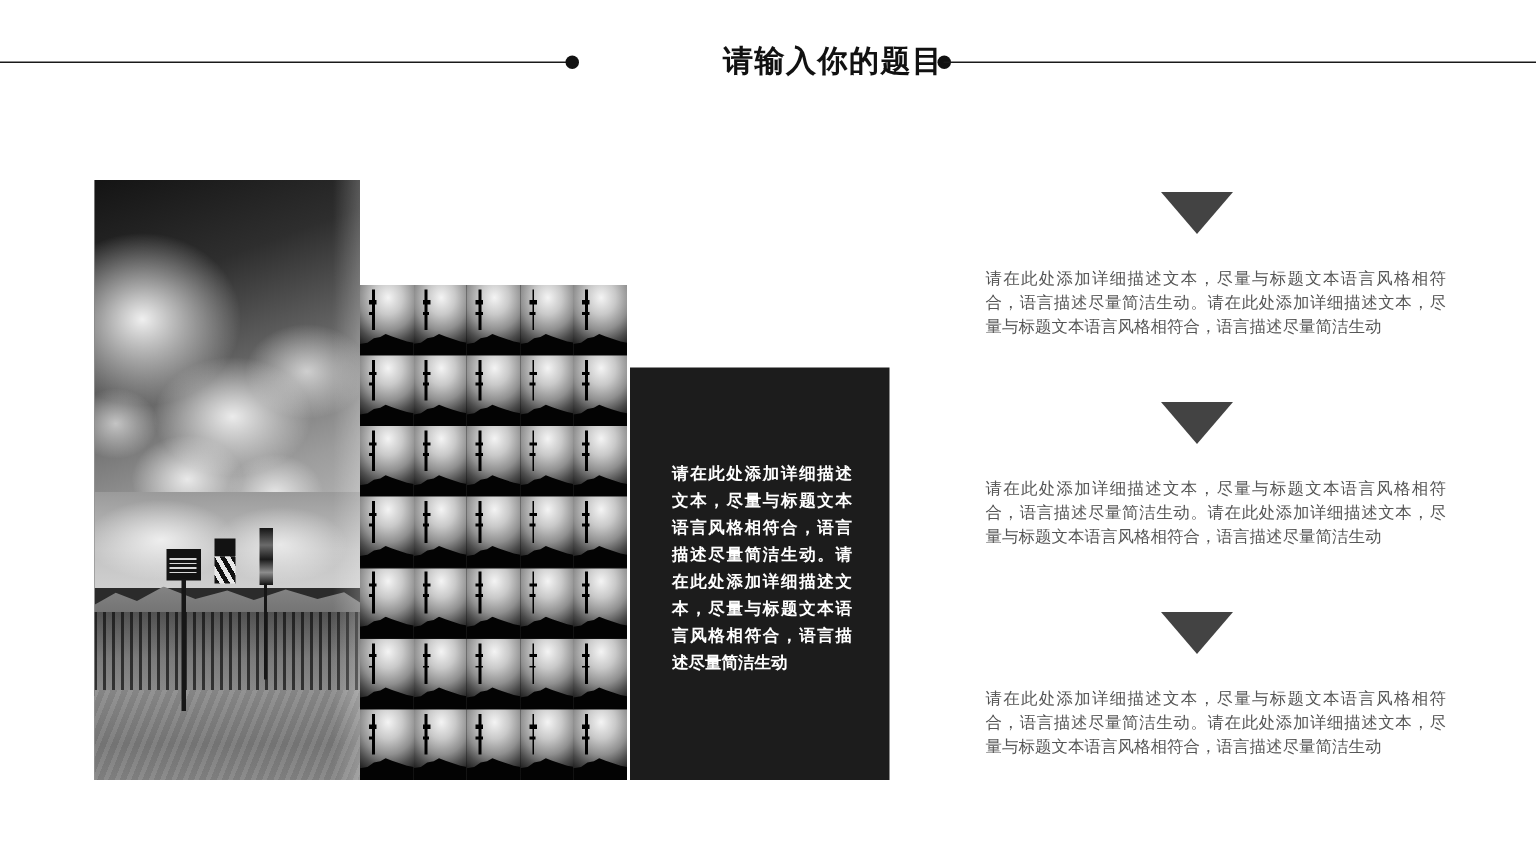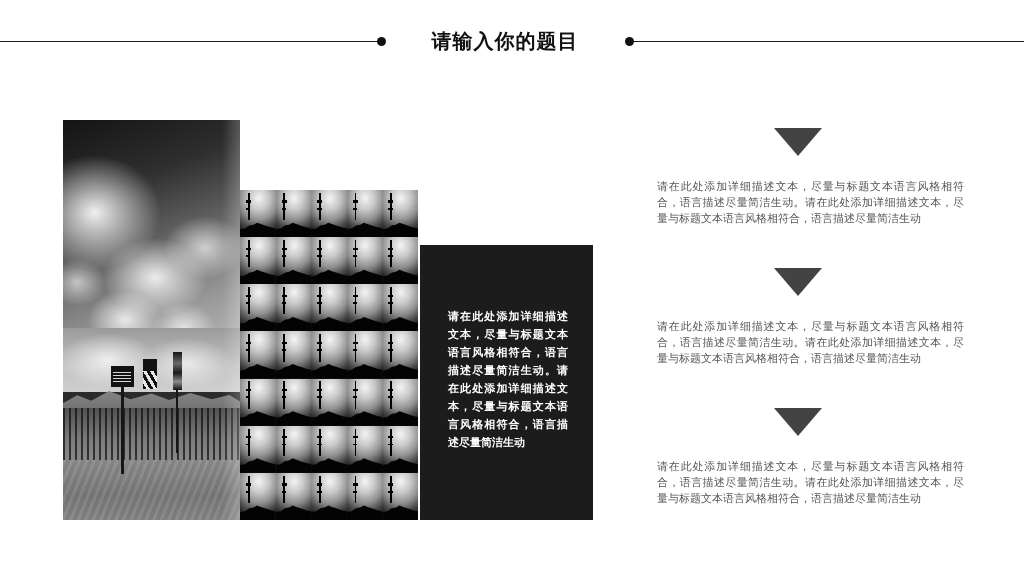--- a/index.html
+++ b/index.html
@@ -40,21 +40,21 @@
     background: #111111;
   }
   #dot-left  { left: 377px; }
   #dot-right { left: 625px; }
 
   #page-title {
     position: absolute;
     left: 381px;
     top: 24px;
     width: 248px;
-    text-align: center;
+    text-align: right;
     font-size: 20px;
     font-weight: bold;
     color: #111111;
     letter-spacing: 1px;
     line-height: 34px;
     white-space: nowrap;
   }
 
   
   #photo-main {

